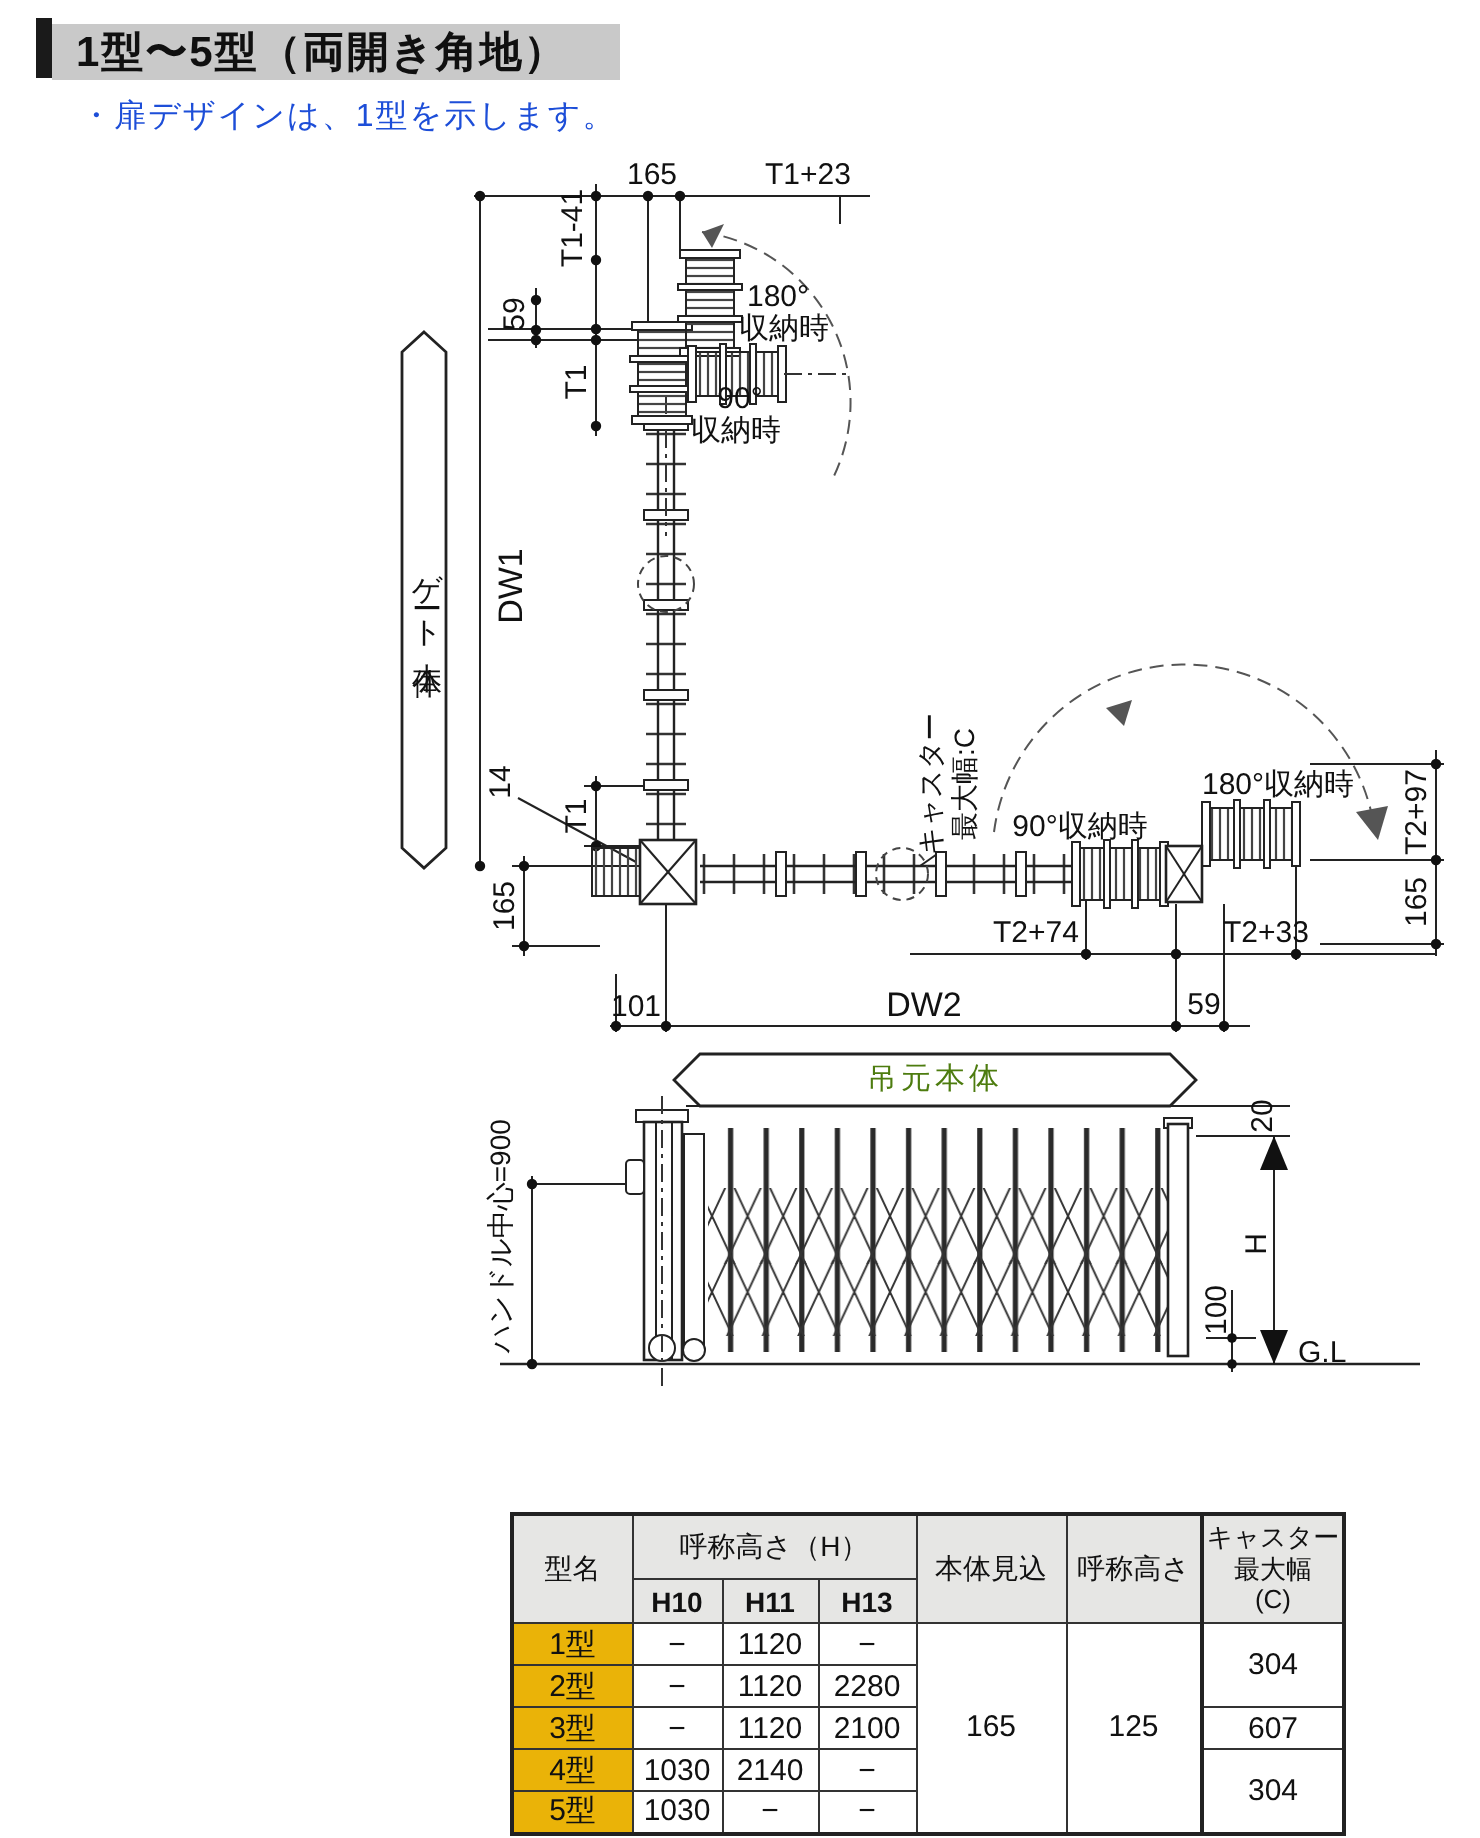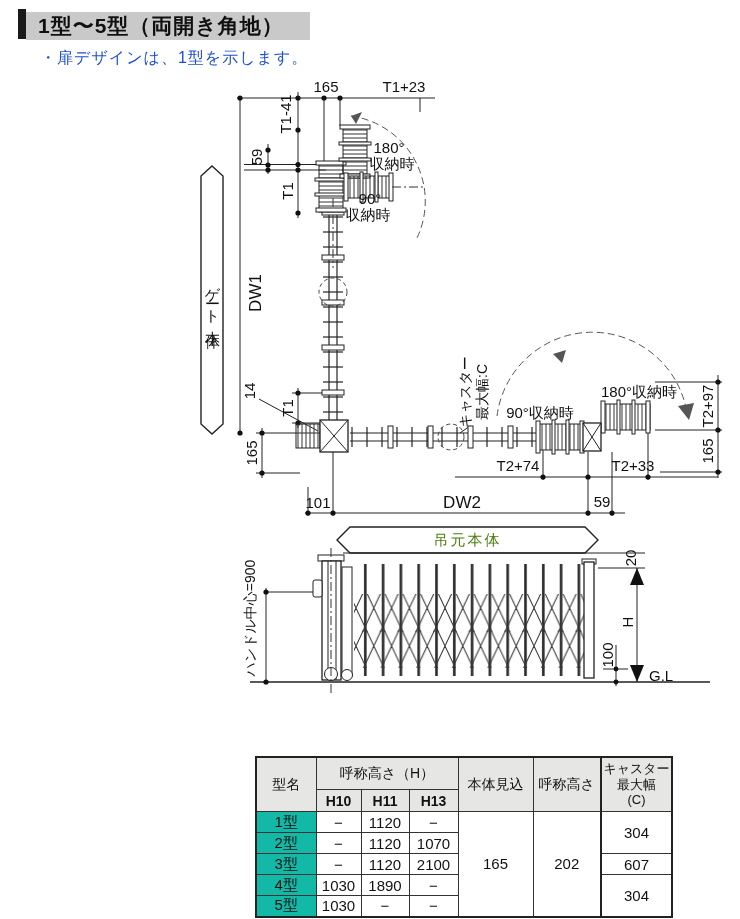--- a/index.html
+++ b/index.html
@@ -24,21 +24,21 @@
     font-size:15px;letter-spacing:3px;color:#111;}
   .banner-h{position:absolute;left:350px;top:530px;width:235px;height:20px;text-align:center;
     font-size:15px;letter-spacing:2px;color:#4d7c0f;line-height:20px;}
   
   .spec{position:absolute;left:255px;top:756px;border-collapse:collapse;table-layout:fixed;
         border:2px solid #222;}
   .spec th,.spec td{border:1px solid #333;text-align:center;vertical-align:middle;
         padding:0;overflow:hidden;}
   .spec th{background:#e6e6e4;font-weight:normal;font-size:14px;}
   .spec td{font-size:15px;background:#fff;}
-  .spec td.model{background:#14b8a6;}
+  .spec td.model{background:#eab308;}
   .spec .cap-hd{font-size:13px;line-height:1.2;}
   .spec col.c1{width:60px}.spec col.c2{width:45px}.spec col.c3{width:48px}
   .spec col.c4{width:49px}.spec col.c5{width:75px}.spec col.c6{width:68px}.spec col.c7{width:71px}
   .spec tr.hr1 th{height:31px;}
   .spec tr.hr2 th{height:21px;font-weight:bold;}
   .spec tbody tr{height:21px;}
   .spec .thick-l{border-left:2px solid #222;}
 </style>
 </head>
 <body>
@@ -326,40 +326,40 @@
         <th>H13</th>
       </tr>
     </thead>
     <tbody id="spec-body">
         <tr>
           <td class="model">1型</td>
           <td>−</td>
           <td>1120</td>
           <td>−</td>
           <td rowspan="5">165</td>
-          <td rowspan="5">202</td>
+          <td rowspan="5">125</td>
           <td class="thick-l" rowspan="2">304</td>
         </tr>
         <tr>
           <td class="model">2型</td>
           <td>−</td>
           <td>1120</td>
-          <td>1070</td>
+          <td>2280</td>
         </tr>
         <tr>
           <td class="model">3型</td>
           <td>−</td>
           <td>1120</td>
           <td>2100</td>
           <td class="thick-l" rowspan="1">607</td>
         </tr>
         <tr>
           <td class="model">4型</td>
           <td>1030</td>
-          <td>1890</td>
+          <td>2140</td>
           <td>−</td>
           <td class="thick-l" rowspan="2">304</td>
         </tr>
         <tr>
           <td class="model">5型</td>
           <td>1030</td>
           <td>−</td>
           <td>−</td>
         </tr>
       </tbody>

